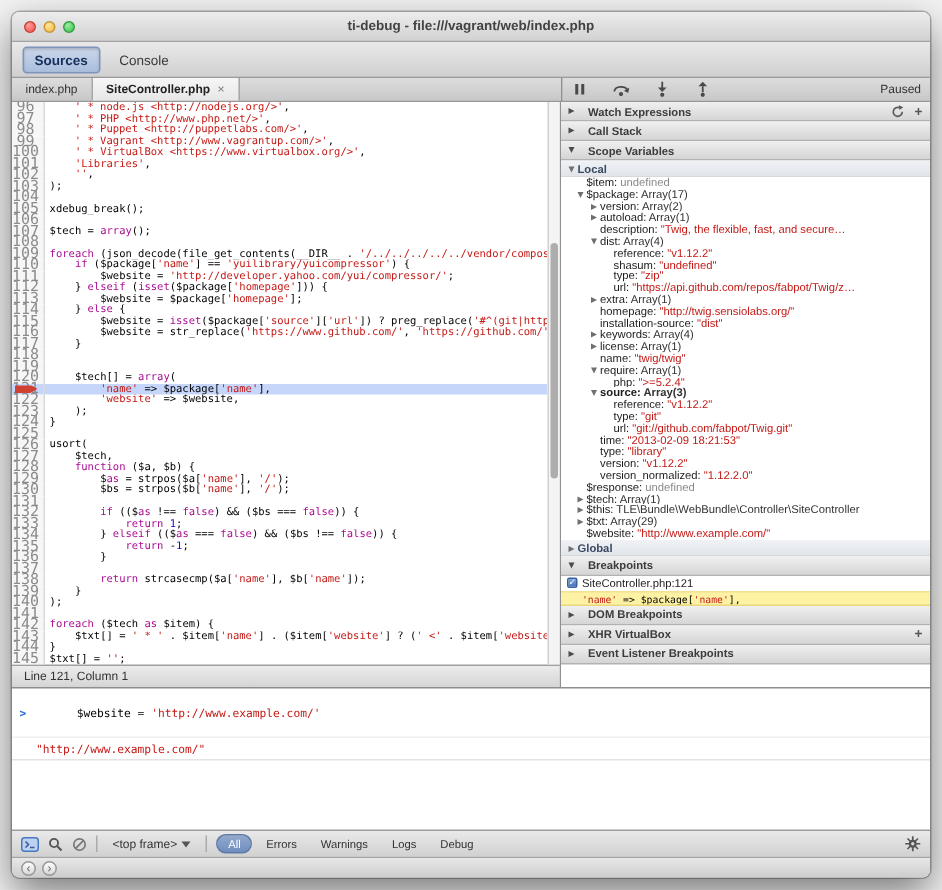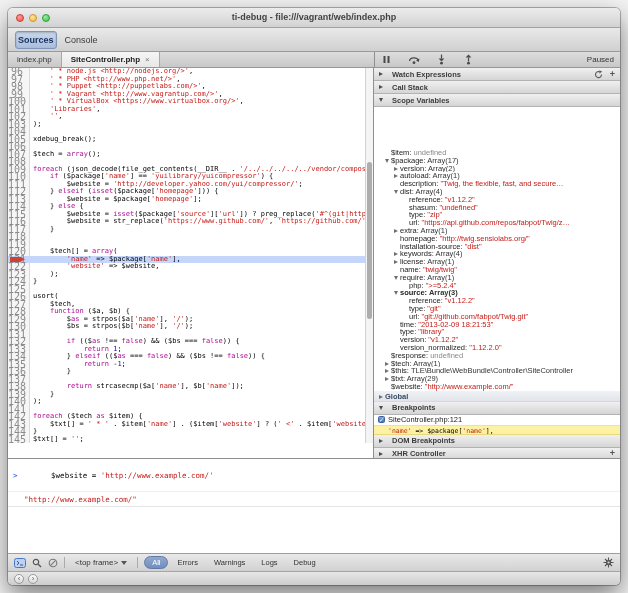--- a/index.html
+++ b/index.html
@@ -9,21 +9,21 @@
   
   .titlebar { height:20px; background:linear-gradient(#ececec,#d2d2d2); border-bottom:1px solid #a2a2a2; position:relative; flex:0 0 auto; }
   .title { text-align:center; font-size:9px; line-height:19px; color:#434343; font-weight:bold; }
   .lights { position:absolute; left:8px; top:6px; display:flex; gap:5px; }
   .light { width:8px; height:8px; border-radius:50%; }
   .light.red { background:radial-gradient(circle at 35% 30%, #ff9d98, #f4504a); border:1px solid #c93c39; }
   .light.yellow { background:radial-gradient(circle at 35% 30%, #ffe3a0, #f7b935); border:1px solid #c89734; }
   .light.green { background:radial-gradient(circle at 35% 30%, #9fe9a2, #35c649); border:1px solid #2c9e3c; }
   
   .toolbar { height:24px; background:linear-gradient(#e9e9e9,#d0d0d0); border-bottom:1px solid #9a9a9a; display:flex; align-items:center; padding:0 7px; gap:5px; flex:0 0 auto; }
-  .panel-btn { font-size:9px; color:#3a3a3a; padding:3px 2px; border-radius:3px; border:1px solid transparent; }
+  .panel-btn { font-size:9px; color:#3a3a3a; padding:3px 7px; border-radius:3px; border:1px solid transparent; }
   .panel-btn.active { background:linear-gradient(#cbd7ea,#a9bedd); border:1px solid #7e95b8; box-shadow:inset 0 1px 2px rgba(0,0,0,.2); color:#16305e; font-weight:bold; }
   
   .subheader { height:16px; display:flex; flex:0 0 auto; }
   .tabs { flex:1 1 auto; background:linear-gradient(#dddddd,#c8c8c8); border-bottom:1px solid #979797; display:flex; }
   .tab { font-size:8px; line-height:15px; padding:0 9px; color:#333; border-right:1px solid #a8a8a8; white-space:nowrap; }
   .tab.active { background:linear-gradient(#f6f6f6,#e7e7e7); font-weight:bold; color:#222; }
   .tab .close { margin-left:5px; color:#777; font-weight:normal; }
   .debugbar { flex:0 0 246px; border-left:1px solid #8f8f8f; border-bottom:1px solid #979797; background:linear-gradient(#dddddd,#c8c8c8); display:flex; align-items:center; padding:0 6px; gap:16px; }
   .debugbar .spacer { flex:1; }
   .paused { font-size:8px; color:#333; }
@@ -177,20 +177,21 @@
             <div class="cl"><span class="ln">141</span><span class="ct"></span></div>
             <div class="cl"><span class="ln">142</span><span class="ct"><span class="kw">foreach</span> ($tech <span class="kw">as</span> $item) {</span></div>
             <div class="cl"><span class="ln">143</span><span class="ct">    $txt[] = <span class="str">' * '</span> . $item[<span class="str">'name'</span>] . ($item[<span class="str">'website'</span>] ? (<span class="str">' &lt;'</span> . $item[<span class="str">'website'</span>] . ) : );</span></div>
             <div class="cl"><span class="ln">144</span><span class="ct">}</span></div>
             <div class="cl"><span class="ln">145</span><span class="ct">$txt[] = <span class="str">''</span>;</span></div>
           </div>
         <div class="vscroll">
             <div class="vthumb"></div>
           </div>
       </div>
+      <div class="statusbar"><span>Line 121, Column 1</span></div>
     </div>
 
     <div class="sidebar">
       <div class="sec-head">
         <span class="tri"></span>
           <span>Watch Expressions</span>
         <span class="spacer"></span>
         <svg width="9" height="9" viewBox="0 0 9 9">
             <path d="M7.5,4.5 A3,3 0 1 1 5.8,1.9" fill="none" stroke="#5a5a5a" stroke-width="1.1"></path>
             <path d="M5.2,0.2 L8.2,1.5 L5.6,3.4 Z" fill="#5a5a5a"></path>
@@ -199,21 +200,22 @@
       </div>
       <div class="sec-head">
         <span class="tri"></span>
           <span>Call Stack</span>
       </div>
       <div class="sec-head">
         <span class="tri open"></span>
           <span>Scope Variables</span>
       </div>
       <div id="scope-tree">
-          <div class="srow" style="padding-left: 11px; margin-top: 42px;"><span class="tri-sp"></span><span class="nm">$item</span><span>: </span><span class="val-undef">undefined</span></div>
+          <div class="scope-head"><span class="tri open"></span><span>Local</span></div>
+          <div class="srow" style="padding-left: 11px;"><span class="tri-sp"></span><span class="nm">$item</span><span>: </span><span class="val-undef">undefined</span></div>
           <div class="srow" style="padding-left: 11px;"><span class="tri open"></span><span class="nm">$package</span><span>: </span><span class="val-obj">Array(17)</span></div>
           <div class="srow" style="padding-left: 20px;"><span class="tri "></span><span class="nm">version</span><span>: </span><span class="val-obj">Array(2)</span></div>
           <div class="srow" style="padding-left: 20px;"><span class="tri "></span><span class="nm">autoload</span><span>: </span><span class="val-obj">Array(1)</span></div>
           <div class="srow" style="padding-left: 20px;"><span class="tri-sp"></span><span class="nm">description</span><span>: </span><span class="val-str">"Twig, the flexible, fast, and secure…</span></div>
           <div class="srow" style="padding-left: 20px;"><span class="tri open"></span><span class="nm">dist</span><span>: </span><span class="val-obj">Array(4)</span></div>
           <div class="srow" style="padding-left: 29px;"><span class="tri-sp"></span><span class="nm">reference</span><span>: </span><span class="val-str">"v1.12.2"</span></div>
           <div class="srow" style="padding-left: 29px;"><span class="tri-sp"></span><span class="nm">shasum</span><span>: </span><span class="val-str">"undefined"</span></div>
           <div class="srow" style="padding-left: 29px;"><span class="tri-sp"></span><span class="nm">type</span><span>: </span><span class="val-str">"zip"</span></div>
           <div class="srow" style="padding-left: 29px;"><span class="tri-sp"></span><span class="nm">url</span><span>: </span><span class="val-str">"https://api.github.com/repos/fabpot/Twig/z…</span></div>
           <div class="srow" style="padding-left: 20px;"><span class="tri "></span><span class="nm">extra</span><span>: </span><span class="val-obj">Array(1)</span></div>
@@ -247,21 +249,21 @@
         <span class="bp-check">✓</span>
         <span>SiteController.php:121</span>
       </div>
       <div class="bp-code" id="bp-code"><span class="str">'name'</span> =&gt; $package[<span class="str">'name'</span>],</div>
       <div class="sec-head">
         <span class="tri"></span>
           <span>DOM Breakpoints</span>
       </div>
       <div class="sec-head">
         <span class="tri"></span>
-          <span>XHR Controller</span>
+          <span>XHR VirtualBox</span>
         <span class="spacer"></span>
         <span class="plus">+</span>
       </div>
       <div class="sec-head">
         <span class="tri"></span>
           <span>Event Listener Breakpoints</span>
       </div>
     </div>
   </div>
 

